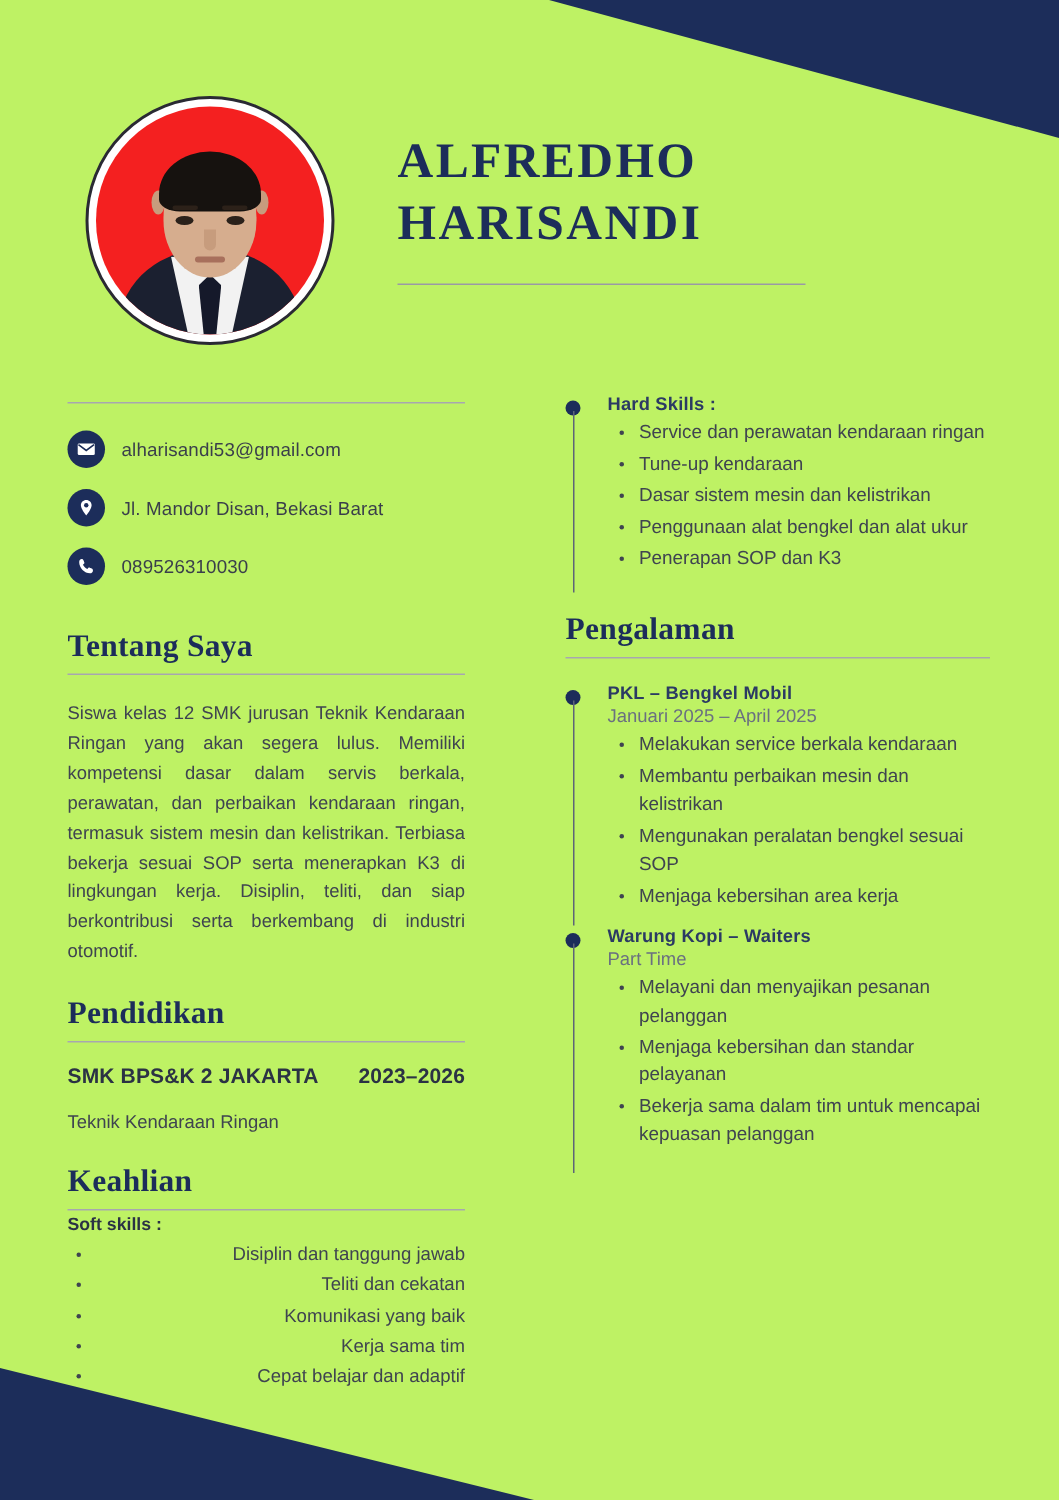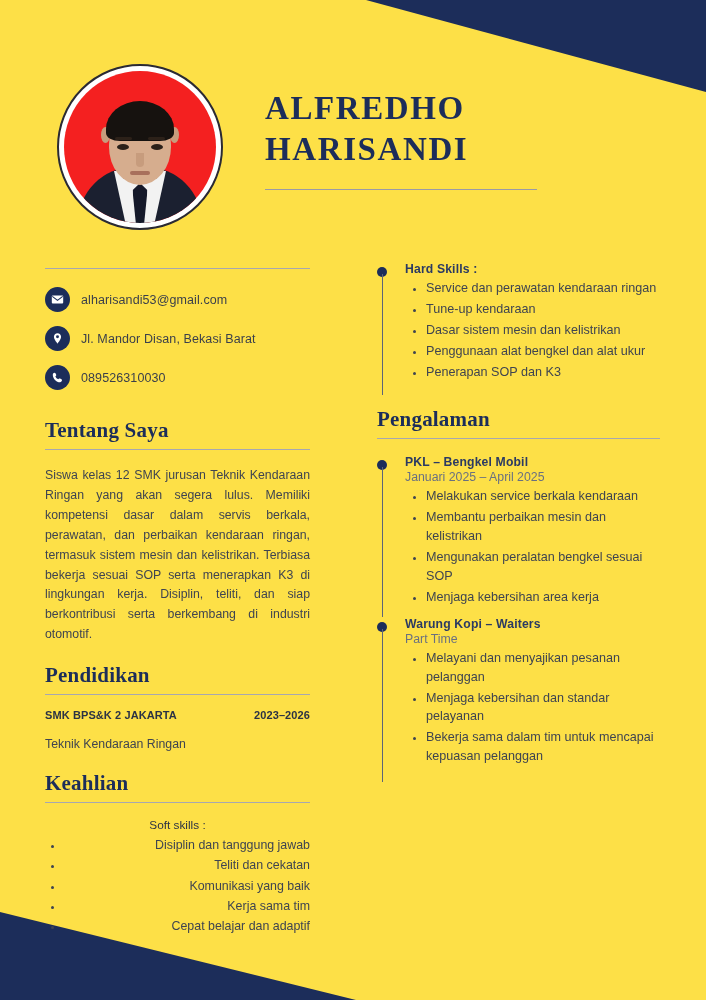--- a/index.html
+++ b/index.html
@@ -6,21 +6,21 @@
 
   html, body {
     width:706px; height:1000px;
     background:#ffffff;
     font-family:"Liberation Sans", sans-serif;
   }
 
   #resume-page {
     position:relative;
     width:706px; height:1000px;
-    background:#fde047;
+    background:#bef264;
     overflow:hidden;
   }
 
   
   .corner-shape { position:absolute; }
 
   #shape-top-right {
     top:0; right:0;
     width:340px; height:92px;
     background:#1c2d5a;
@@ -200,39 +200,38 @@
 
   
   #education-section { margin-top:18px; }
   #edu-entry { margin-top:14px; }
   #edu-head {
     display:flex;
     justify-content:space-between;
     align-items:baseline;
   }
   #edu-school, #edu-years {
-    font-size:11px;
+    font-size:14px;
     font-weight:700;
     color:#2b3244;
     letter-spacing:0.1px;
   }
   #edu-major {
     margin-top:16px;
     font-size:12.3px;
     color:#3f4450;
   }
 
   
   #skills-section { margin-top:20px; }
   #soft-skills-label {
-    margin-top:15px;
+    margin-top:2px;
     font-size:11.8px;
-    font-weight:400;
+    font-weight:700;
     color:#2b3244;
-    text-align:center;
   }
   ul.bullets {
     margin-top:4px;
     padding-left:19px;
     list-style:disc;
     text-align:right;
   }
   ul.bullets li {
     font-size:12.4px;
     line-height:1.55;

